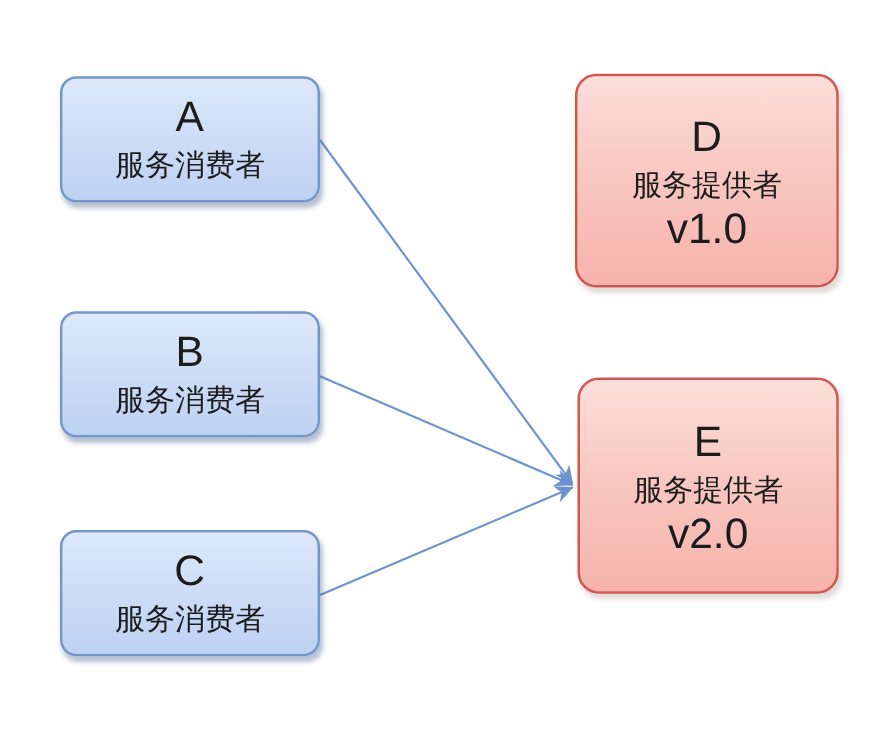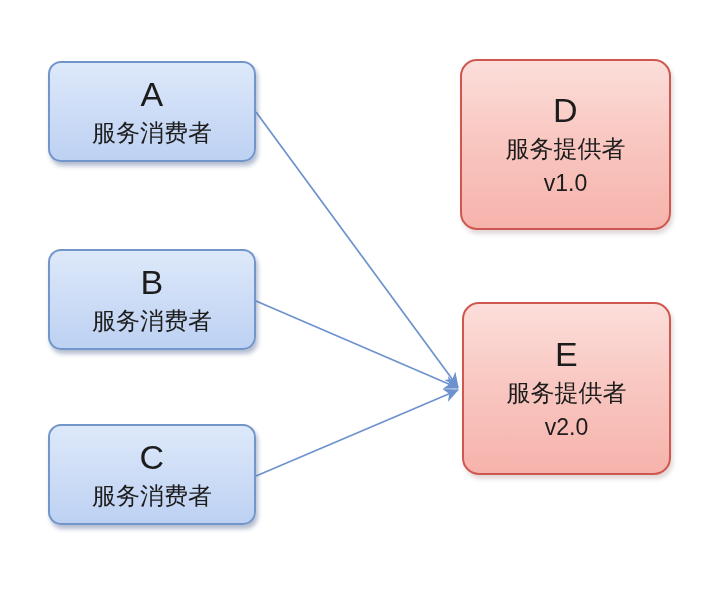--- a/index.html
+++ b/index.html
@@ -58,21 +58,21 @@
   .node-letter {
     font-size: 34px;
     line-height: 42px;
     letter-spacing: 0.5px;
   }
   .node-label {
     font-size: 24px;
     line-height: 35px;
   }
   .node-version {
-    font-size: 23px;
+    font-size: 34px;
     line-height: 34px;
   }
   #node-A { left: 48px; top: 61px; }
   #node-B { left: 48px; top: 249px; }
   #node-C { left: 48px; top: 424px; }
   #node-D { left: 460px; top: 59px; }
   #node-E { left: 462px; top: 302px; width: 209px; height: 173px; }
 </style>
 </head>
 <body>

